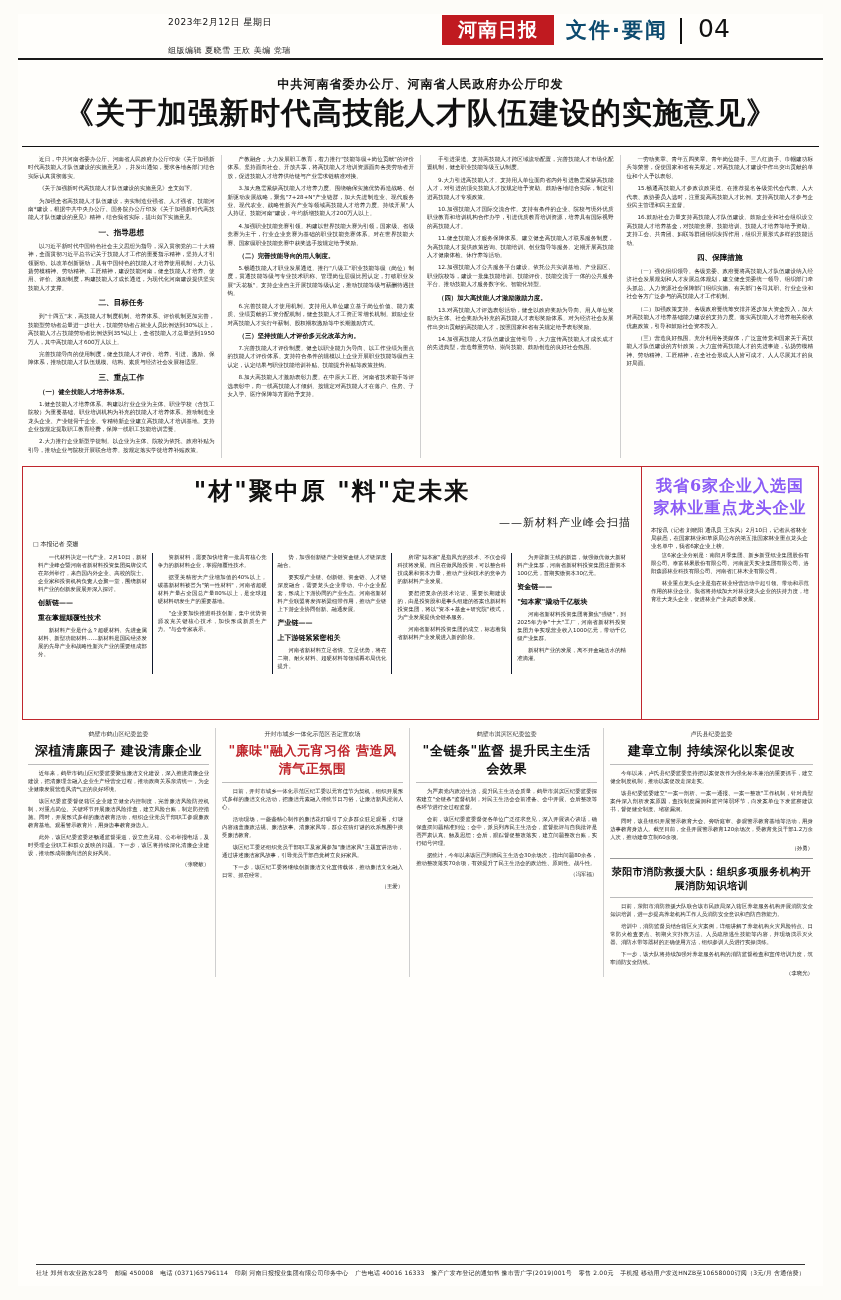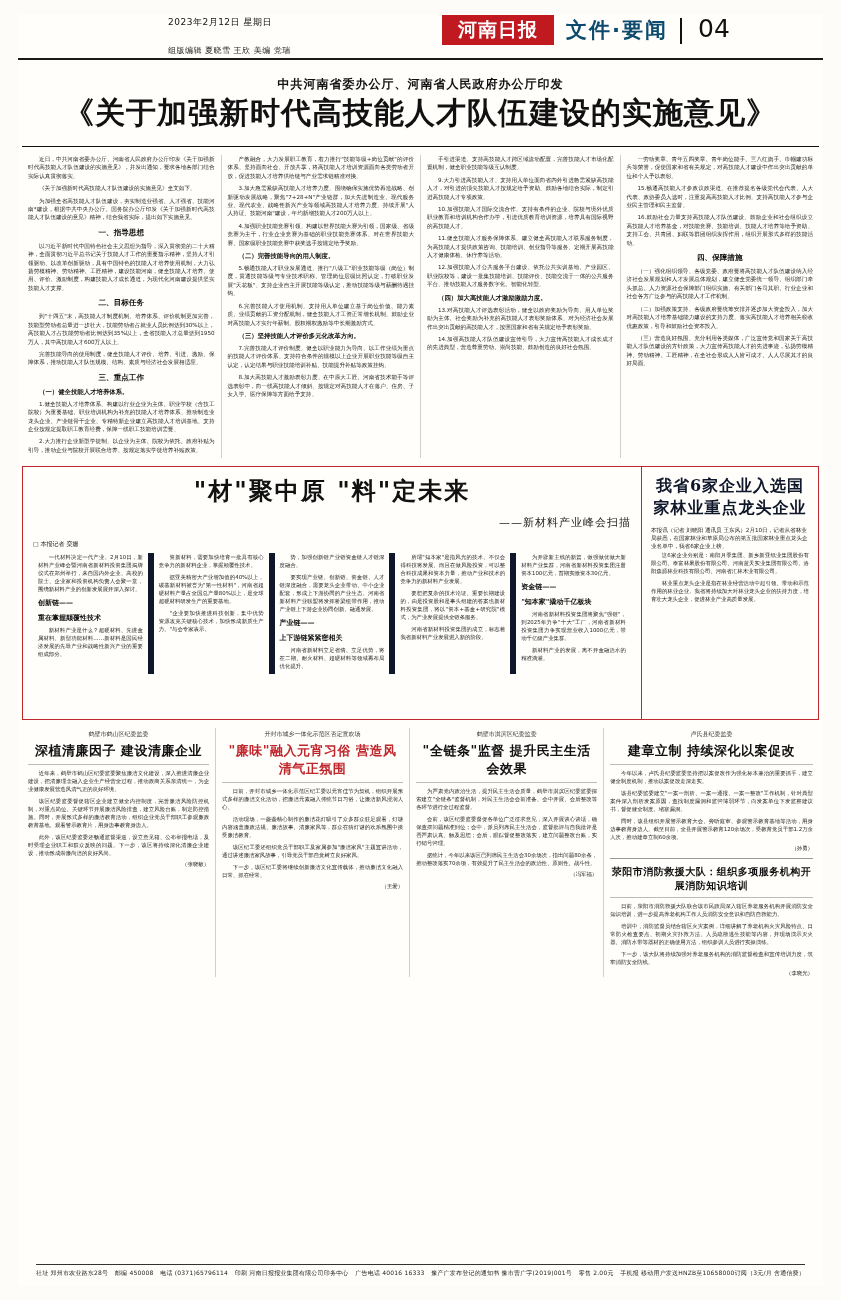--- a/index.html
+++ b/index.html
@@ -35,26 +35,26 @@
   .h3{font-size:6.4px;font-weight:bold;color:#111;margin:5px 0 3px 0;text-indent:11px;}
 
   
   .feature{position:relative;margin:8px 4px 0 4px;border:1.6px solid #c0272d;height:252px;display:flex;}
   .feat-main{flex:0 0 598px;padding:8px 10px 6px 10px;border-right:1.6px solid #c0272d;position:relative;}
   .feat-title{text-align:center;font-size:24px;font-weight:bold;color:#111;letter-spacing:2px;
     font-family:"DejaVu Serif","Liberation Serif",serif;}
   .feat-sub{text-align:right;font-size:11px;color:#222;margin-top:8px;letter-spacing:1px;}
   .feat-byline{font-size:6px;color:#222;margin-top:10px;}
   .feat-cols{display:flex;margin-top:4px;gap:0;}
-  .fcol{flex:1;padding:0 5px;border-right:6px solid #0f172a;}
+  .fcol{flex:1;padding:0 5px;border-right:1px solid #0f172a;}
   .fcol:last-child{border-right:none;}
   .fp{font-size:5.4px;line-height:8px;color:#1c1c1c;text-align:justify;margin:0 0 4px 0;text-indent:10.8px;word-break:break-all;}
   .fh{font-size:7px;font-weight:bold;color:#111;margin:5px 0 3px 0;}
   .feat-side{flex:1;padding:8px 9px;}
-  .side-title{text-align:center;font-size:16px;font-weight:bold;color:#0f172a;line-height:22px;letter-spacing:1px;
+  .side-title{text-align:center;font-size:16px;font-weight:bold;color:#8b5cf6;line-height:22px;letter-spacing:1px;
     font-family:"DejaVu Serif","Liberation Serif",serif;}
   .side-byline{font-size:5.6px;color:#222;margin-top:8px;}
   .sp{font-size:5.4px;line-height:8px;color:#1c1c1c;text-align:justify;margin:0 0 4px 0;text-indent:10.8px;word-break:break-all;}
 
   
   .bottom{display:flex;margin:8px 4px 0 4px;}
   .bcol{flex:1;padding:0 6px;border-right:1px solid #cfcfcf;}
   .bcol:last-child{border-right:none;flex:1.12;}
   .b-kicker{font-size:6px;color:#333;text-align:center;margin:2px 0 3px 0;}
   .b-title{font-size:13px;font-weight:bold;color:#111;text-align:center;letter-spacing:.5px;line-height:18px;

